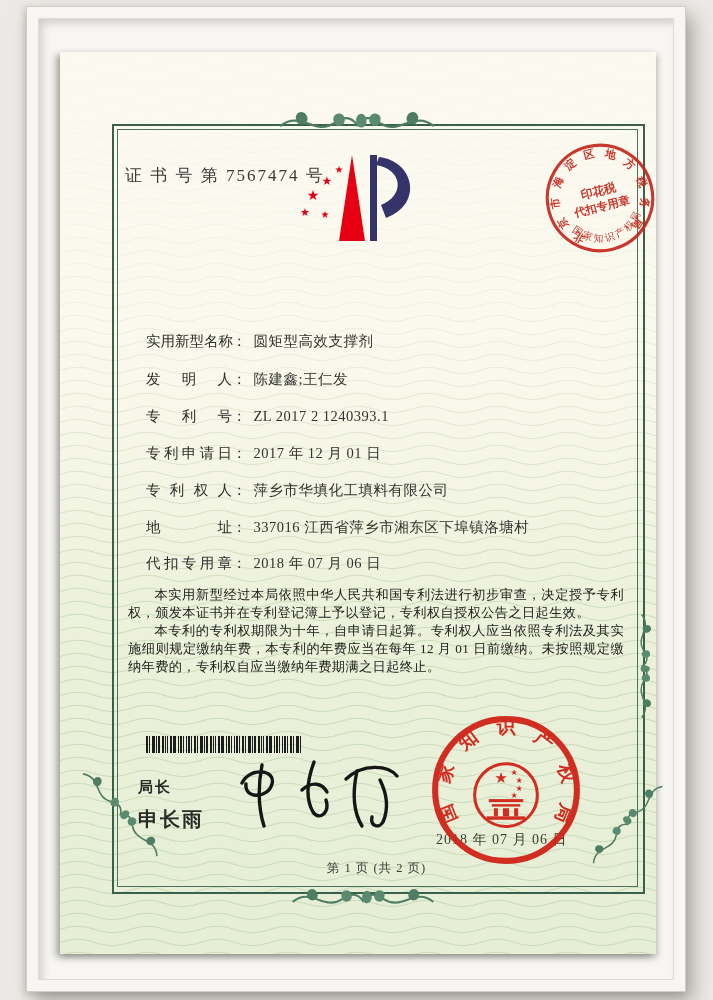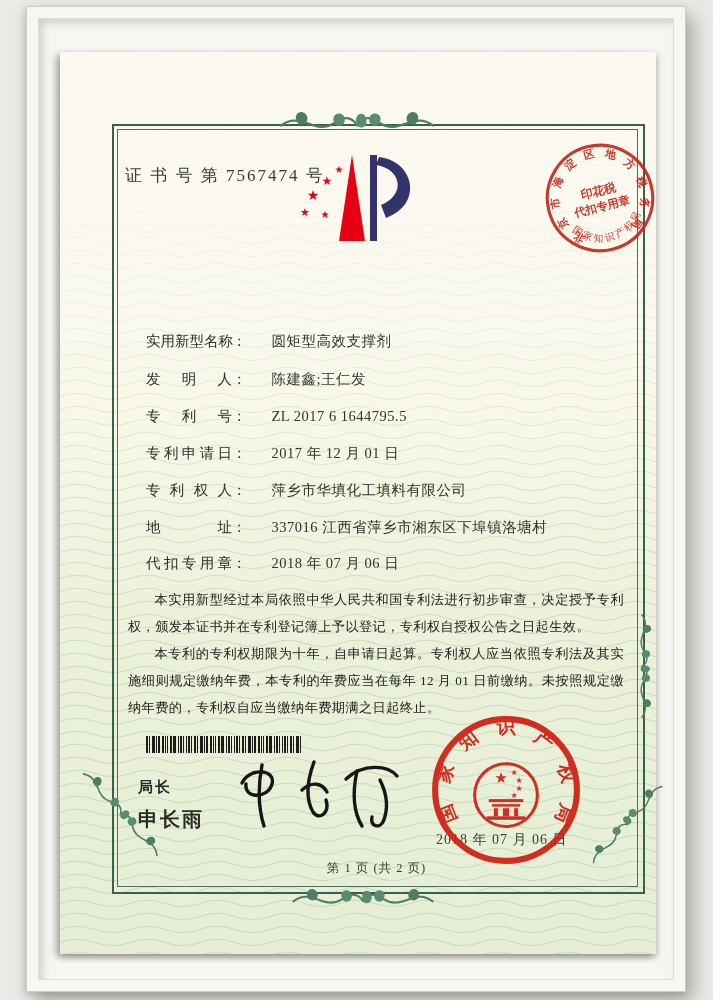--- a/index.html
+++ b/index.html
@@ -25,23 +25,23 @@
          border:1px solid #4a715d;}
   .ornament{position:absolute;color:#4e7d63;}
   
   .abs{position:absolute;}
   .cert-no{left:65px;top:112px;font-size:17px;letter-spacing:2px;color:#3a3a38;}
   .title{left:52px;top:196px;width:529px;text-align:center;font-size:31px;font-weight:bold;
          letter-spacing:9px;color:#191919;}
   .field-row{left:86px;width:480px;height:22px;font-size:14.5px;color:#2e2e2c;white-space:nowrap;}
   .f-label{display:inline-block;width:86px;text-align:justify;text-align-last:justify;vertical-align:top;}
   .f-colon{display:inline-block;margin:0 2px 0 0;}
-  .f-value{display:inline-block;margin-left:23px;letter-spacing:.5px;color:#33332f;}
+  .f-value{display:inline-block;margin-left:5px;letter-spacing:.5px;color:#33332f;}
   .pair2{position:absolute;left:278px;top:0;}
-  .paras{left:68px;top:534px;width:496px;font-size:13.2px;line-height:27px;color:#22221f;
+  .paras{left:68px;top:534px;width:496px;font-size:13.2px;line-height:18px;color:#22221f;
          text-align:justify;letter-spacing:.4px;}
   .paras p{margin:0;text-indent:2em;}
   .barcode{left:86px;top:684px;width:160px;height:17px;display:flex;align-items:stretch;}
   .barcode span{background:#1c1c1c;display:block;height:100%;}
   .sig-label{left:78px;top:726px;font-size:15px;font-weight:bold;color:#2a2a28;
          font-family:"Liberation Sans","DejaVu Sans",sans-serif;letter-spacing:2px;}
   .sig-name{left:78px;top:754px;font-size:20px;font-weight:bold;color:#2a2a28;
          font-family:"Liberation Sans","DejaVu Sans",sans-serif;letter-spacing:2px;}
   .signature{left:162px;top:700px;}
   .seal{left:366px;top:658px;opacity:.95;}
@@ -143,21 +143,21 @@
     </svg>
 
 
     <div class="abs field-row" style="top:280px">
       <span class="f-label">实用新型名称</span><span class="f-colon">：</span><span class="f-value">圆矩型高效支撑剂</span>
     </div>
     <div class="abs field-row" style="top:318px">
       <span class="f-label">发明人</span><span class="f-colon">：</span><span class="f-value">陈建鑫;王仁发</span>
     </div>
     <div class="abs field-row" style="top:355px">
-      <span class="f-label">专利号</span><span class="f-colon">：</span><span class="f-value">ZL 2017 6 1644795.5</span>
+      <span class="f-label">专利号</span><span class="f-colon">：</span><span class="f-value">ZL 2017 2 1240393.1</span>
     </div>
     <div class="abs field-row" style="top:392px">
       <span class="f-label">专利申请日</span><span class="f-colon">：</span><span class="f-value">2017 年 12 月 01 日</span>
     </div>
     <div class="abs field-row" style="top:429px">
       <span class="f-label">专利权人</span><span class="f-colon">：</span><span class="f-value">萍乡市华填化工填料有限公司</span>
     </div>
     <div class="abs field-row" style="top:466px">
       <span class="f-label">地址</span><span class="f-colon">：</span><span class="f-value">337016 江西省萍乡市湘东区下埠镇洛塘村</span>
     </div>

